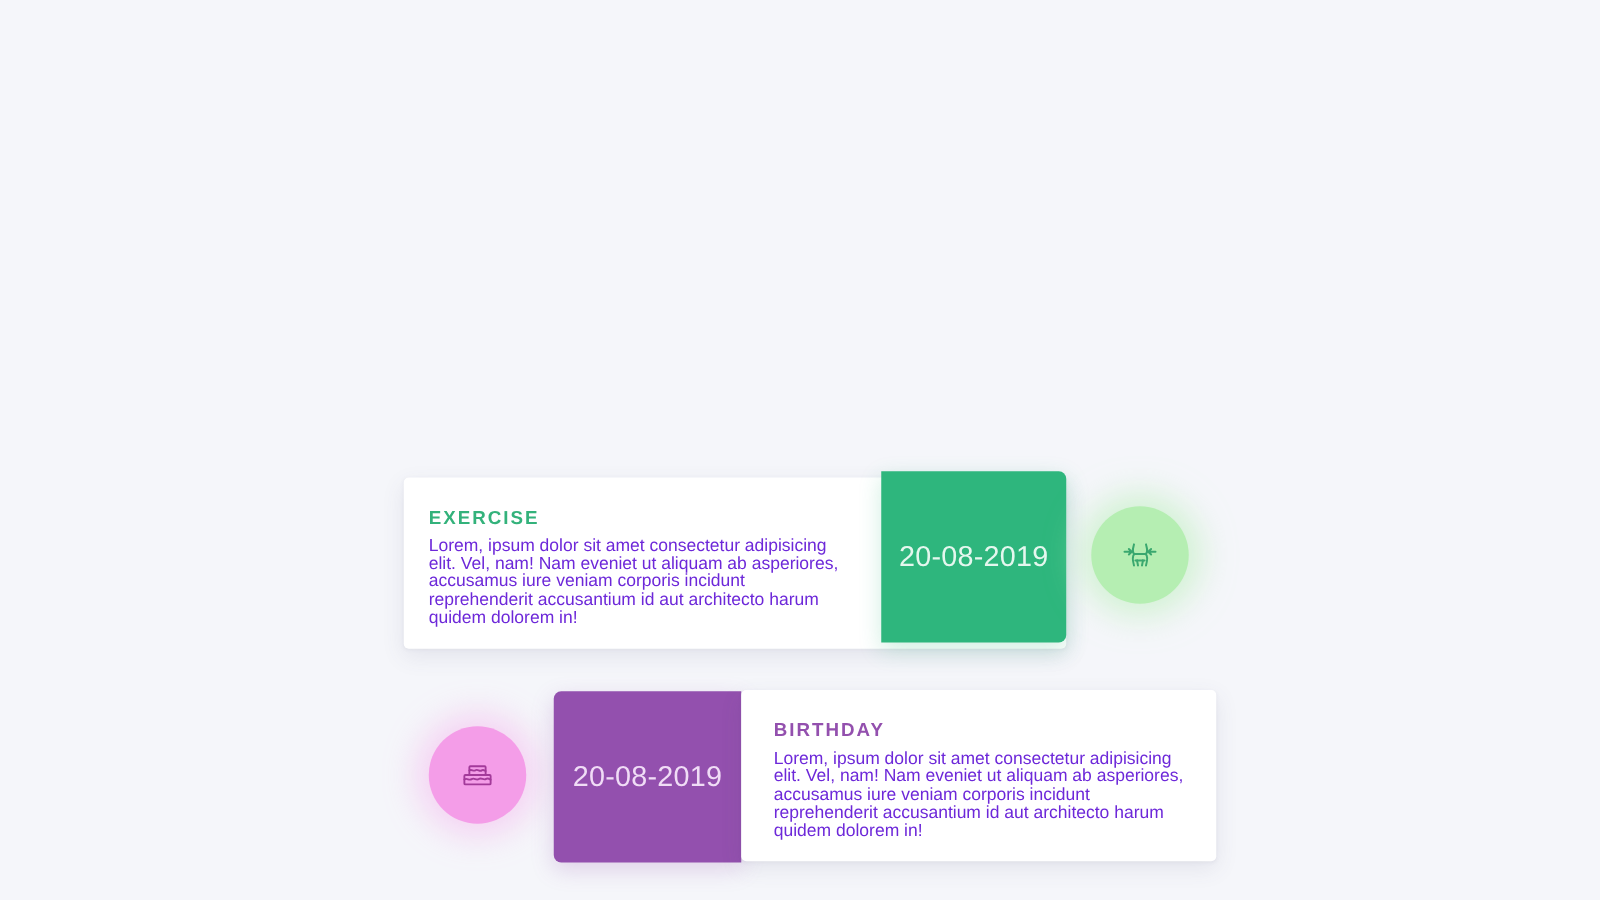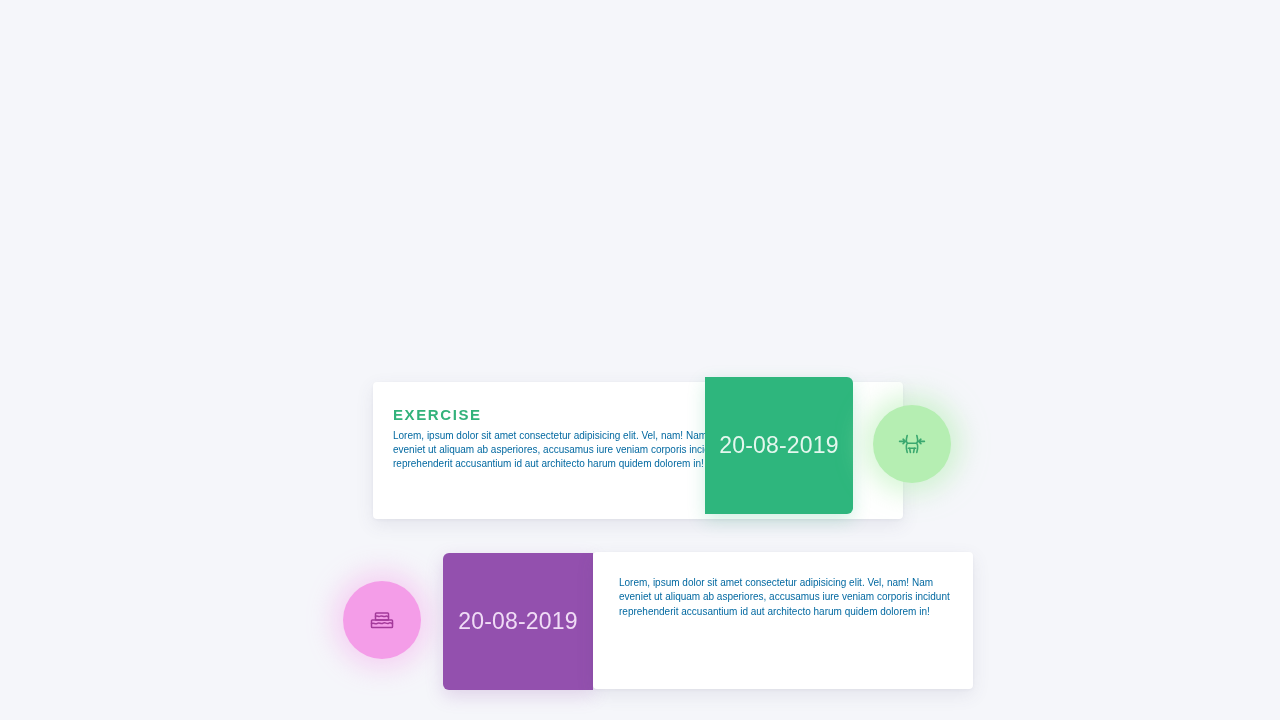--- a/index.html
+++ b/index.html
@@ -39,21 +39,20 @@
     display: flex;
     align-items: stretch;
   }
 
   
   #event-exercise {
     left: 323px;
     top: 380px;
     width: 630px;
     height: 140px;
-    justify-content: center;
   }
 
   #event-exercise .event-card {
     width: 530px;
     height: 137px;
     border-radius: 4px;
   }
 
   #event-exercise .text-pane {
     width: 380px;
@@ -127,23 +126,23 @@
     font-size: 15px;
     font-weight: bold;
     letter-spacing: 1.6px;
     margin-bottom: 6px;
   }
 
   .title-exercise { color: #33b27b; }
   .title-birthday { color: #9350ae; }
 
   .event-body {
-    font-size: 10px;
+    font-size: 14px;
     line-height: 14.4px;
-    color: #0369a1;
+    color: #6d28d9;
     white-space: pre-line;
   }
 
   .date-label {
     font-size: 23px;
     letter-spacing: 0.2px;
   }
 
   .date-green { color: #e4f7ee; }
   .date-purple { color: #f0dcf6; }
@@ -217,19 +216,20 @@
         </svg>
       </span>
     </div>
 
     <div class="date-pane">
       <span class="date-label date-purple">20-08-2019</span>
     </div>
 
     <div class="event-card">
       <div class="text-pane">
+        <div class="event-title title-birthday">BIRTHDAY</div>
         <div class="event-body">Lorem, ipsum dolor sit amet consectetur adipisicing elit. Vel, nam! Nam eveniet ut aliquam ab asperiores, accusamus iure veniam corporis incidunt reprehenderit accusantium id aut architecto harum quidem dolorem in!</div>
       </div>
     </div>
 
   </div>
 
 </div>
 
 </body></html>

